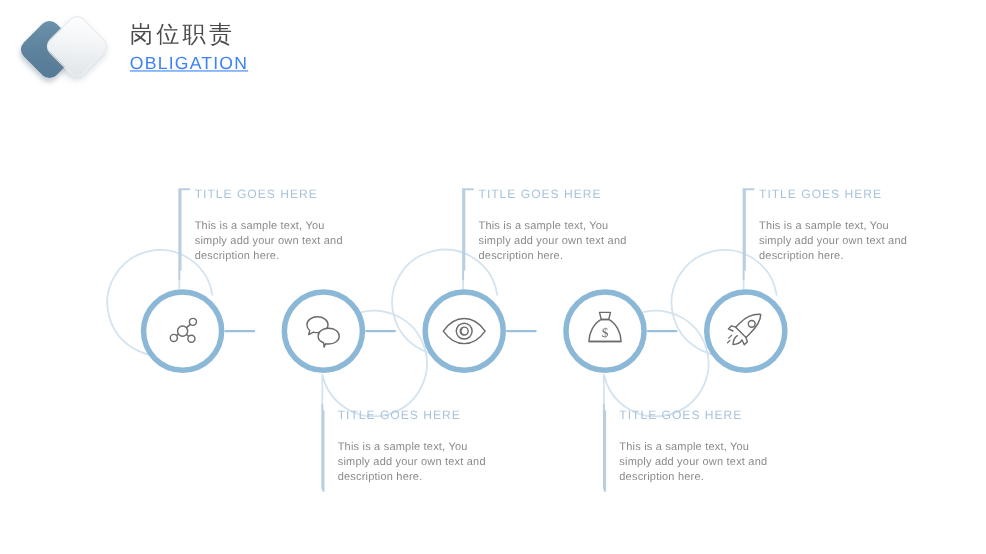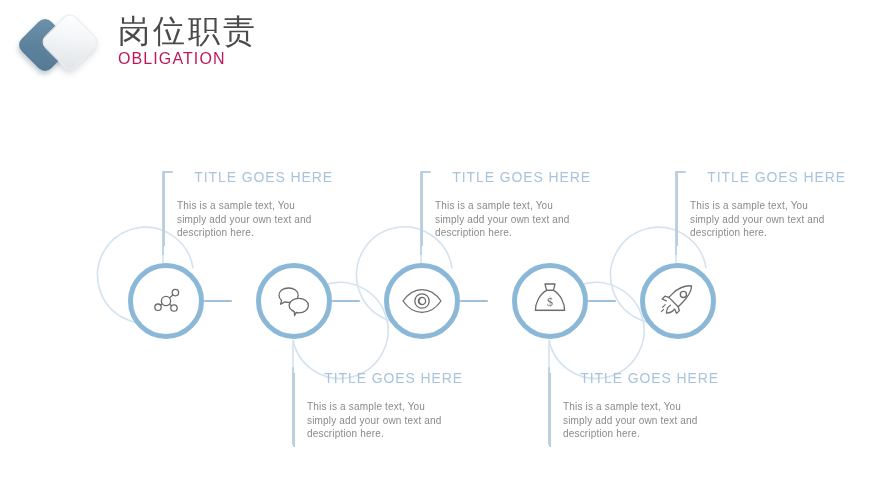--- a/index.html
+++ b/index.html
@@ -52,33 +52,34 @@
     box-shadow: 2px 3px 6px rgba(120,135,148,0.30);
   }
   #logo-text {
     position: absolute;
     left: 100px;
     top: 6px;
     width: 230px;
   }
   #logo-cn {
     font-family: "DejaVu Sans", sans-serif;
-    font-size: 32px;
+    font-size: 21px;
     letter-spacing: 3px;
     color: #4a4a4a;
     line-height: 30px;
     white-space: nowrap;
   }
   #logo-en {
     font-family: "Liberation Sans", sans-serif;
     font-size: 16px;
     letter-spacing: 1.1px;
-    color: #be185d;
+    color: #3b82f6;
     line-height: 20px;
     margin-top: 3px;
+    text-decoration: underline;
   }
 
   
   #infographic {
     position: absolute;
     left: 0;
     top: 0;
     width: 896px;
     height: 504px;
   }
@@ -114,27 +115,26 @@
   .tb-rule {
     position: absolute;
     left: 0;
     top: 2px;
     width: 2px;
     height: 74px;
     background: #b9cfe0;
   }
   .tb-inner { padding-left: 14px; }
   .tb-title {
-    font-size: 14px;
+    font-size: 11px;
     letter-spacing: 0.9px;
     color: #a9c4da;
     line-height: 15px;
     margin: 0 0 14px 0;
     white-space: nowrap;
-    text-align: right;
   }
   .tb-body {
     font-size: 10px;
     line-height: 13.5px;
     color: #8a8a8a;
     letter-spacing: 0.18px;
     margin: 0;
     width: 150px;
   }
 </style>

